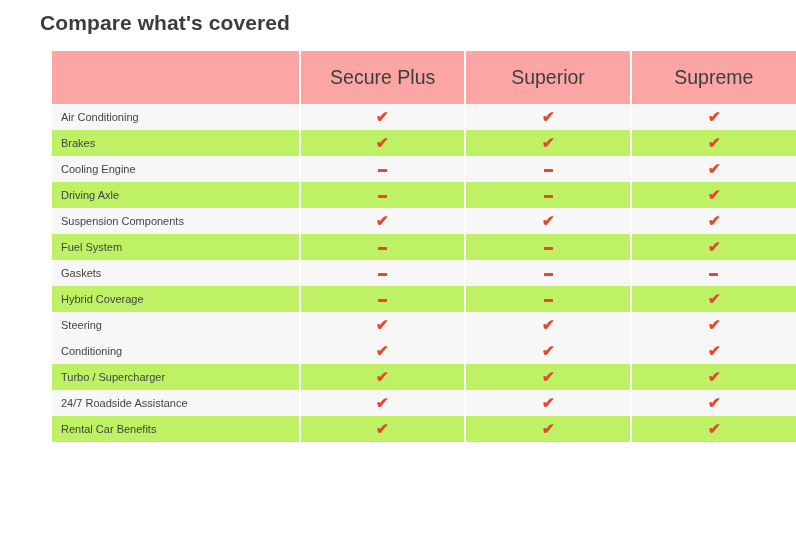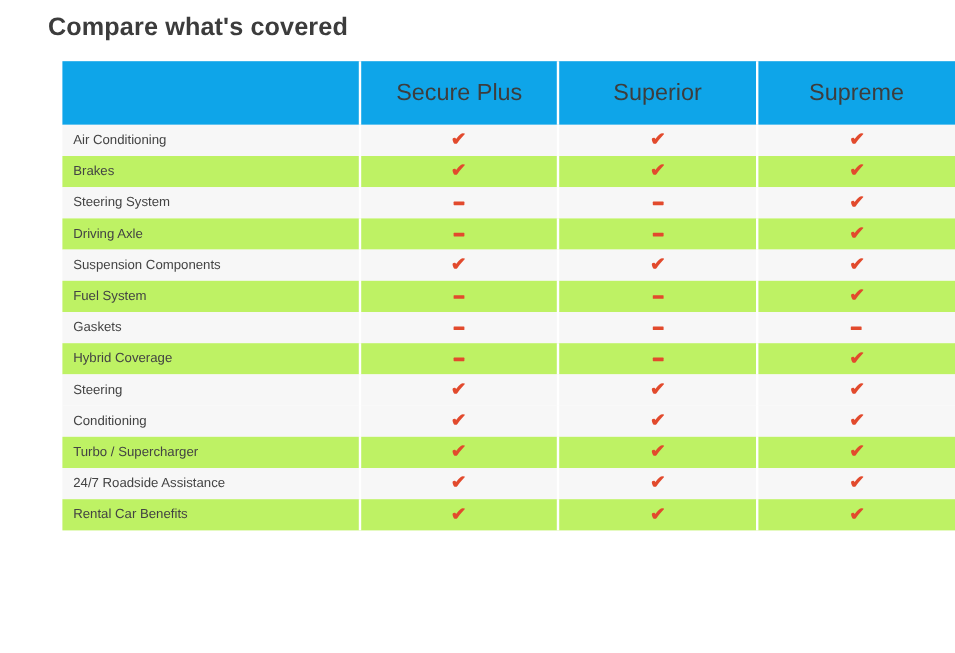--- a/index.html
+++ b/index.html
@@ -37,21 +37,21 @@
     border-collapse: collapse;
     table-layout: fixed;
     width: 744px;
     font-size: 14.5px;
   }
 
   table.compare-table col.c-label { width: 248px; }
   table.compare-table col.c-plan  { width: 165.3px; }
 
   thead th {
-    background: #0ea5e9;
+    background: #fca5a5;
     height: 53px;
     font-size: 19.5px;
     font-weight: normal;
     color: #3d3d3d;
     text-align: center;
     vertical-align: middle;
     border-left: 2px solid #ffffff;
     padding: 0;
   }
   thead th.label-head {
@@ -123,21 +123,21 @@
           <td class="mark-cell"><span class="mark-check">✔</span></td>
           <td class="mark-cell"><span class="mark-check">✔</span></td>
         </tr>
         <tr class="even">
           <td class="row-label">Brakes</td>
           <td class="mark-cell"><span class="mark-check">✔</span></td>
           <td class="mark-cell"><span class="mark-check">✔</span></td>
           <td class="mark-cell"><span class="mark-check">✔</span></td>
         </tr>
         <tr class="odd">
-          <td class="row-label">Steering System</td>
+          <td class="row-label">Cooling Engine</td>
           <td class="mark-cell"><span class="mark-dash"></span></td>
           <td class="mark-cell"><span class="mark-dash"></span></td>
           <td class="mark-cell"><span class="mark-check">✔</span></td>
         </tr>
         <tr class="even">
           <td class="row-label">Driving Axle</td>
           <td class="mark-cell"><span class="mark-dash"></span></td>
           <td class="mark-cell"><span class="mark-dash"></span></td>
           <td class="mark-cell"><span class="mark-check">✔</span></td>
         </tr>

